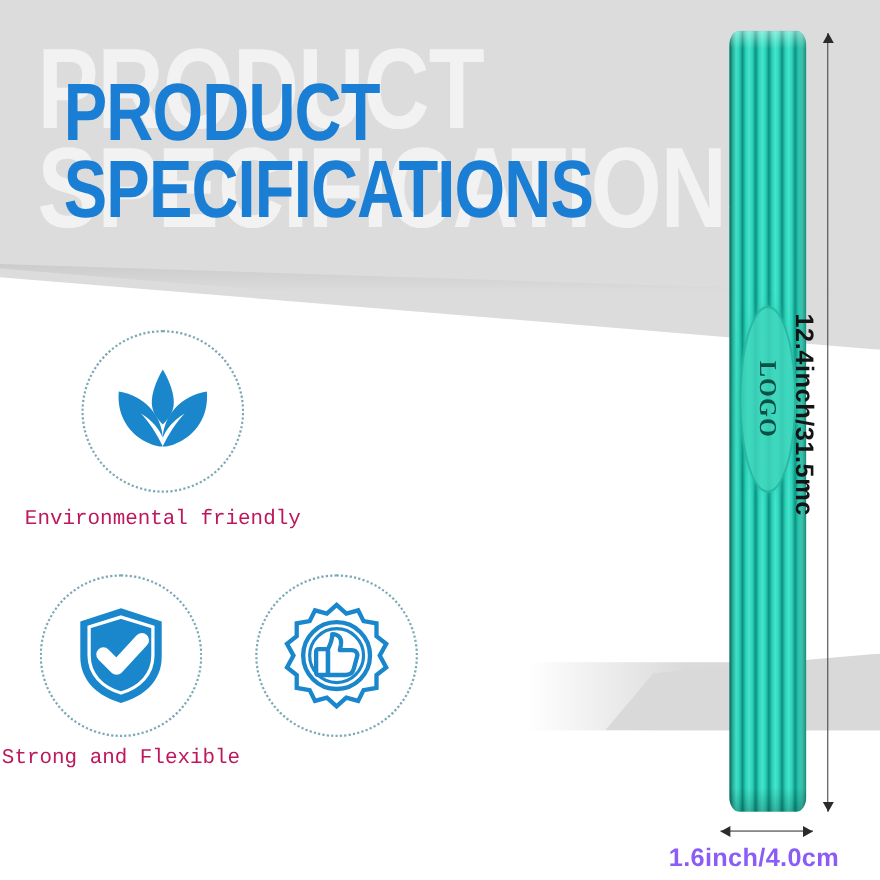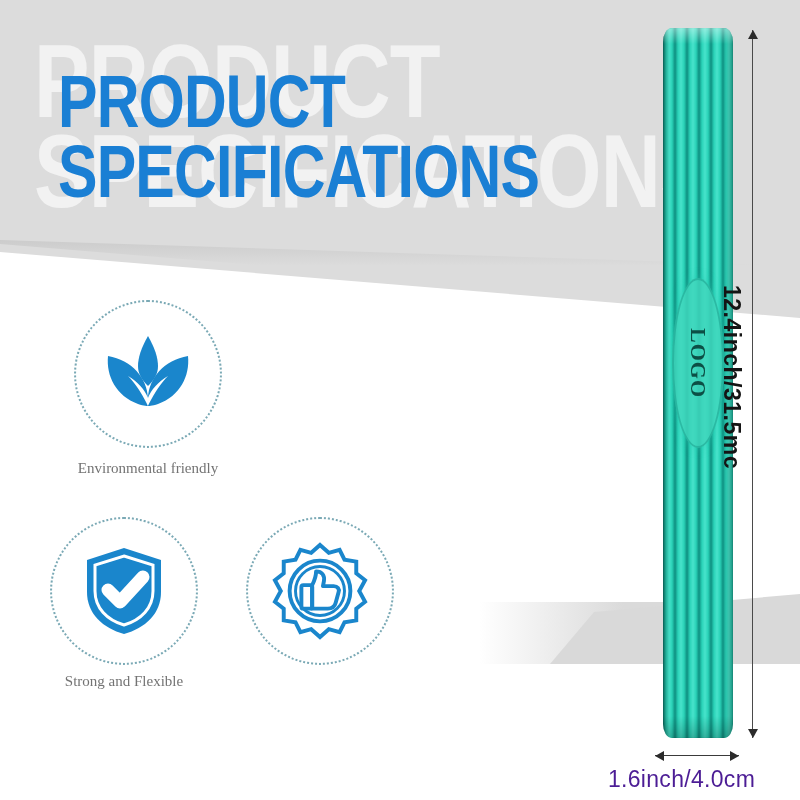--- a/index.html
+++ b/index.html
@@ -59,38 +59,38 @@
     color:#1a7fd4;
     font-size:74px;
     left:22px; top:38px;
   }
   .title-main .l2{ display:block; margin-top:2px; }
 
   
   .features{ position:absolute; left:0; top:300px; width:640px; }
   .frow{ display:flex; }
   .frow.r1{ padding-left:52px; gap:66px; }
-  .frow.r2{ padding-left:28px; margin-top:40px; }
+  .frow.r2{ padding-left:14px; margin-top:40px; }
 
   .feature{ width:192px; display:flex; flex-direction:column; align-items:center; }
   .feature.wide{ width:200px; }
 
   .icon-circle{
     width:148px; height:148px; border-radius:50%;
     border:2px dotted #7aa9b5;
     display:flex; align-items:center; justify-content:center;
     background:#ffffff;
   }
   .icon-circle svg{ display:block; }
   .feature-label{
     margin-top:12px;
-    font-size:15px;
-    color:#737373;
-    white-space:nowrap;
-    font-family:Liberation Serif, serif;
+    font-size:19px;
+    color:#be185d;
+    white-space:nowrap;
+    font-family:Liberation Mono, monospace;
   }
   .frow.r2 .feature-label{ margin-top:8px; }
 
   
   .product{
     position:absolute; left:663px; top:28px; width:70px; height:710px;
   }
   .roller-body{
     position:absolute; inset:0;
     border-radius:9px/14px;
@@ -178,21 +178,21 @@
     border-right:9px solid #2b2b2b;
   }
   .dim-h .arrow-r{
     position:absolute; right:0; top:-4px;
     width:0; height:0;
     border-top:5px solid transparent; border-bottom:5px solid transparent;
     border-left:9px solid #2b2b2b;
   }
   .dim-h-label{
     position:absolute; left:608px; top:766px;
-    font-size:23px; font-weight:normal; color:#4c1d95;
+    font-size:23px; font-weight:bold; color:#8b5cf6;
     white-space:nowrap; letter-spacing:0.3px;
   }
 </style>
 </head>
 <body>
 
 <div id="stage">
 
   <div class="bg-gray"></div>
   <div class="bg-gray-shadow"></div>

